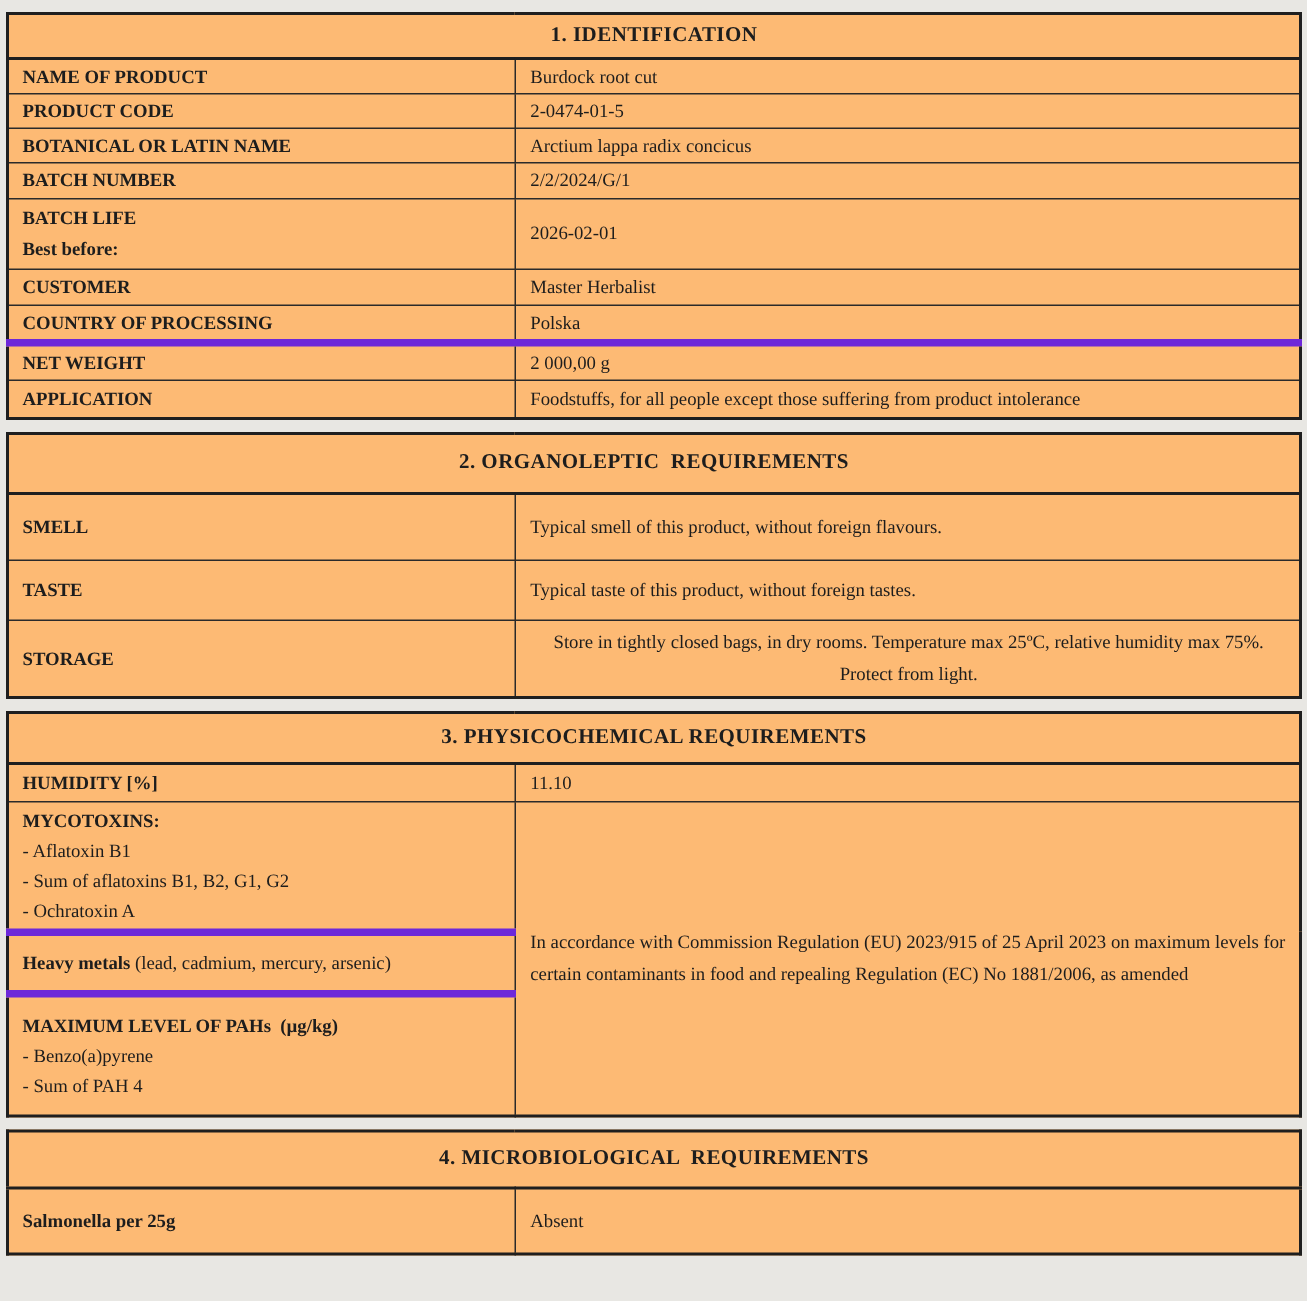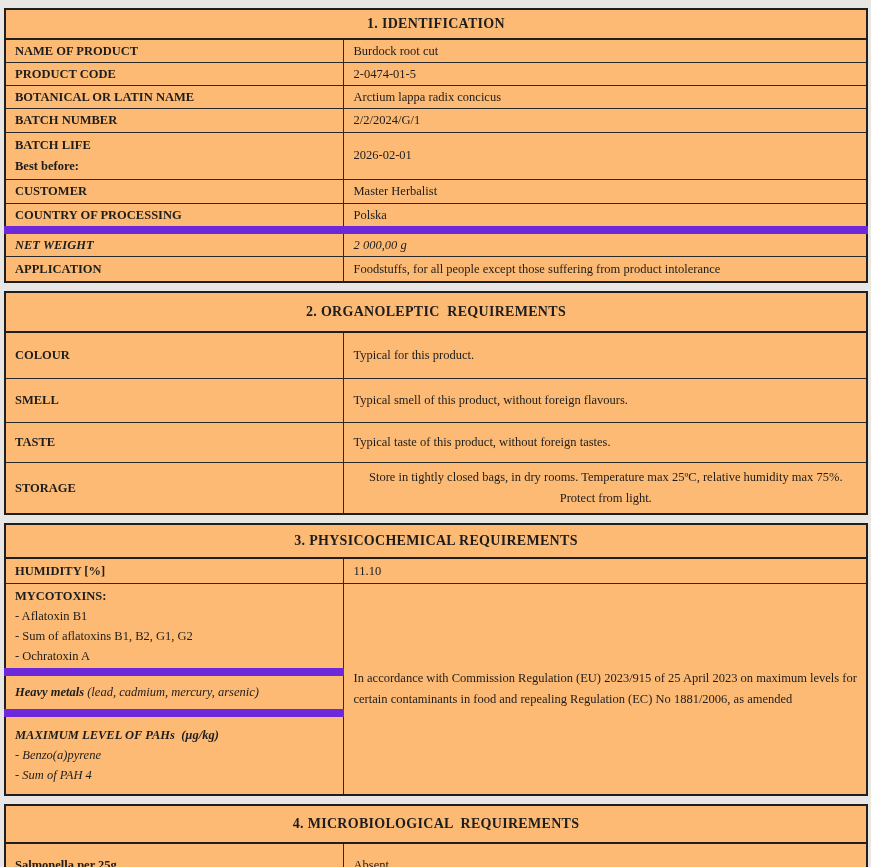--- a/index.html
+++ b/index.html
@@ -59,21 +59,21 @@
   .h40 { height: 40px; }
   .h52 { height: 52px; }
   .h30 { height: 30px; }
   .h25 { height: 25px; }
   .h80 { height: 80px; }
   .h41 { height: 41px; }
   .h82 { height: 82px; }
   .h34 { height: 34px; }
   .top { vertical-align: top; padding-top: 3px; }
   .indent { padding-left: 18px; }
-  .thick-top td { border-top: 8px solid #6d28d9; font-style: italic; }
+  .thick-top td { border-top: 5px solid #6d28d9; }
   .line2 { line-height: 21px; }
   .list-cell { vertical-align: top; padding-top: 4px; }
   .list-cell .li { line-height: 20px; font-weight: normal; }
   .list-cell .li-title { line-height: 20px; font-weight: bold; white-space: pre-wrap; }
   .pah-cell { vertical-align: middle; }
   .reg-cell {
     vertical-align: middle;
     padding: 6px 14px 6px 14px;
     line-height: 21px;
     font-weight: normal;
@@ -140,24 +140,20 @@
 
   <table class="sec">
     <colgroup>
         <col class="c1">
         <col>
       </colgroup>
     <tbody>
       <tr>
         <td colspan="2" class="title h36">2. ORGANOLEPTIC  REQUIREMENTS</td>
       </tr>
-      <tr class="h46">
-        <td class="lbl">COLOUR</td>
-        <td class="val">Typical for this product.</td>
-      </tr>
       <tr class="h44">
         <td class="lbl">SMELL</td>
         <td class="val">Typical smell of this product, without foreign flavours.</td>
       </tr>
       <tr class="h40">
         <td class="lbl">TASTE</td>
         <td class="val">Typical taste of this product, without foreign tastes.</td>
       </tr>
       <tr class="h52">
         <td class="lbl">STORAGE</td>

